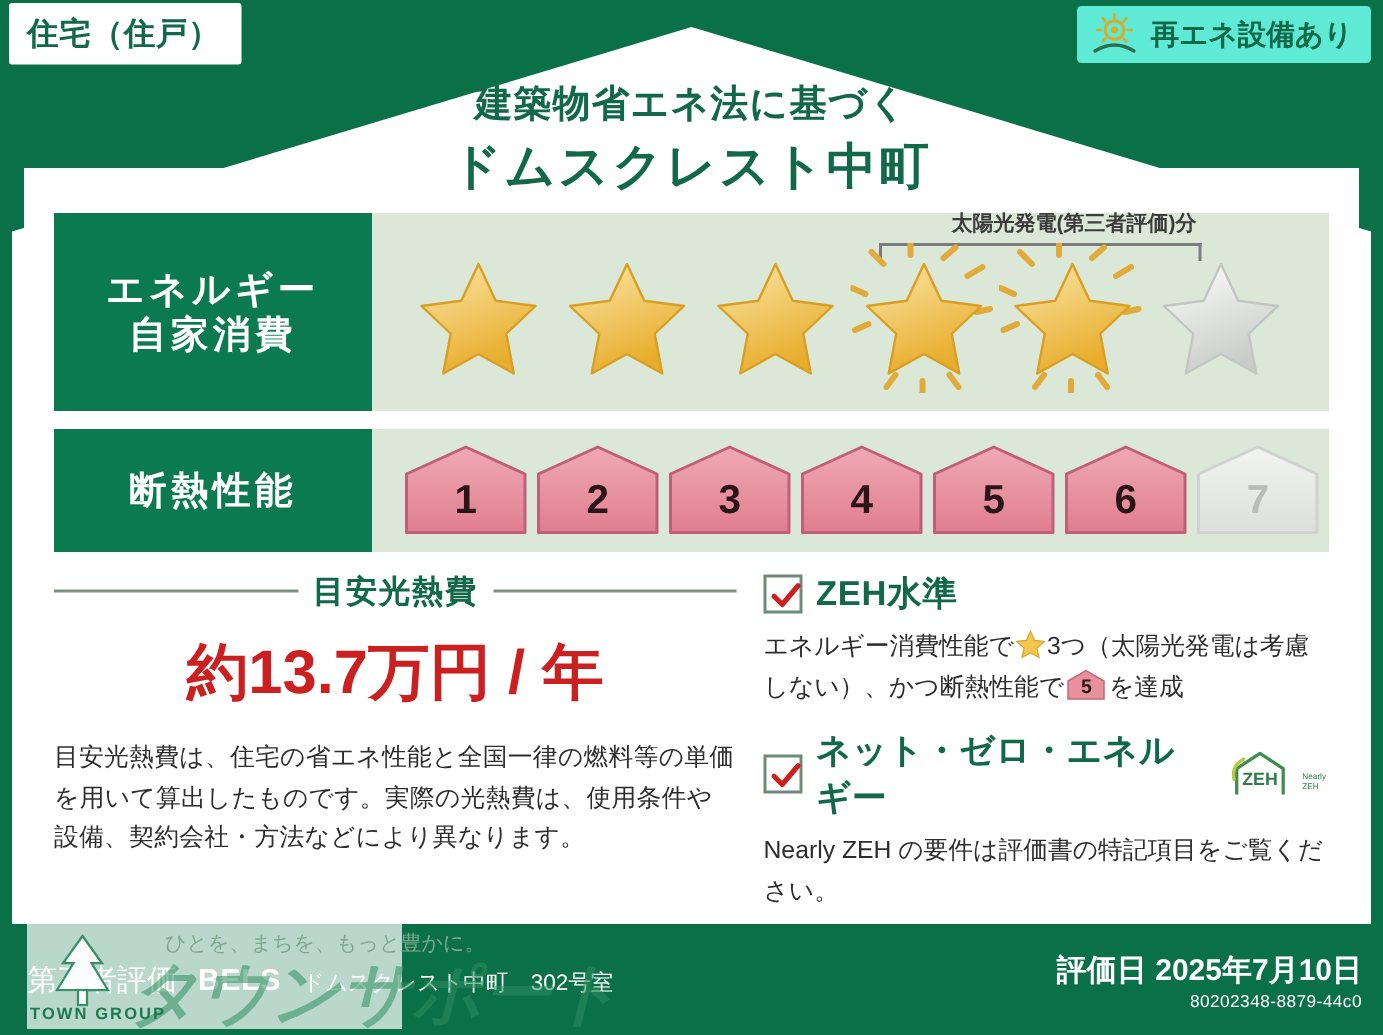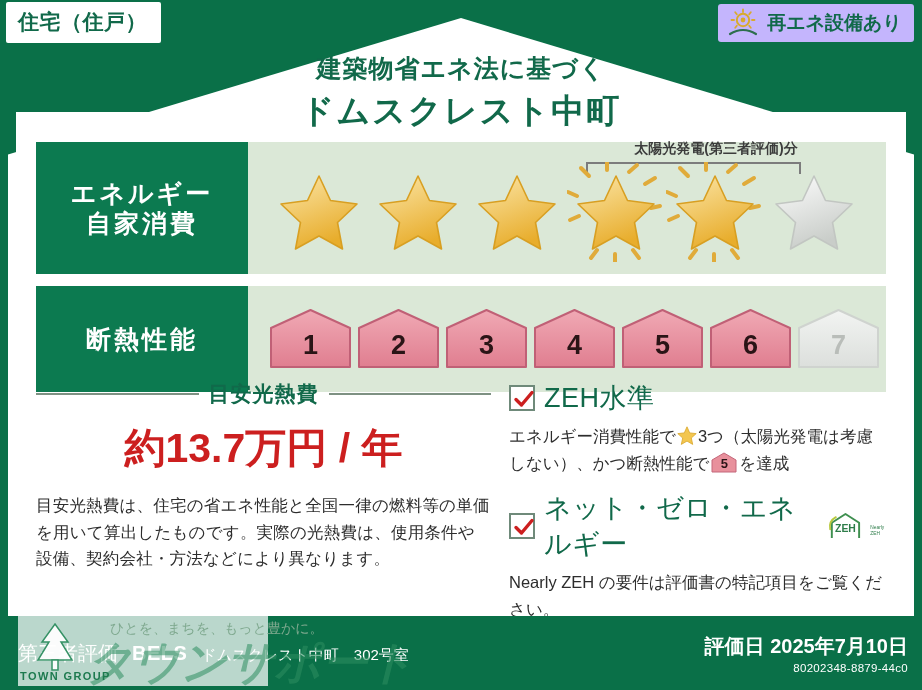--- a/index.html
+++ b/index.html
@@ -27,41 +27,41 @@
 
   .tag-home {
     position: absolute; left: 6px; top: 2px; z-index: 12;
     background: #ffffff; color: #11694a;
     padding: 6px 14px 7px 12px;
     font-size: 21px; font-weight: bold; letter-spacing: .5px;
     border-radius: 2px;
   }
   .tag-solar {
     position: absolute; right: 8px; top: 4px; z-index: 12;
-    background: #c4b5fd; border-radius: 3px;
+    background: #5eead4; border-radius: 3px;
     padding: 4px 12px 4px 8px;
     display: flex; align-items: center; gap: 7px;
     color: #11694a; font-size: 19px; font-weight: bold;
   }
   .sun-ico { width: 34px; height: 30px; display: block; }
 
   .title-wrap {
     position: absolute; left: 0; top: 52px; width: 922px; z-index: 11;
     text-align: center; color: #11694a;
   }
   .title-sub { font-size: 25px; font-weight: bold; letter-spacing: 1px; }
   .title-main { font-size: 33px; font-weight: bold; letter-spacing: 2px; margin-top: 4px; }
 
   
   .perf-row {
     position: absolute; left: 36px; display: flex; align-items: stretch;
     width: 850px;
   }
   #row-energy { top: 142px; height: 132px; }
-  #row-insul  { top: 286px; height: 106px; }
+  #row-insul  { top: 286px; height: 82px; }
 
   .row-label {
     background: #0c7a50; color: #ffffff;
     display: flex; flex-direction: column; align-items: center; justify-content: center;
     font-weight: bold; letter-spacing: 3px; flex: 0 0 212px; line-height: 1.22;
   }
   #row-energy .row-label { font-size: 25px; }
   #row-insul .row-label { font-size: 25px; flex: 0 0 212px; }
   .row-body {
     flex: 1; background: #dbe8d7; position: relative;
@@ -112,21 +112,21 @@
     letter-spacing: .2px;
   }
 
   .zeh-block { margin-bottom: 14px; }
   .zeh-head { display: flex; align-items: center; gap: 9px; }
   .chk {
     width: 26px; height: 26px; border: 2px solid #6f8a7a; background: #fff;
     position: relative; flex: 0 0 26px;
   }
   .chk svg { position: absolute; left: 2px; top: 1px; width: 22px; height: 22px; }
-  .zeh-title { color: #11694a; font-size: 27px; font-weight: normal; letter-spacing: .5px; }
+  .zeh-title { color: #11694a; font-size: 23px; font-weight: bold; letter-spacing: .5px; }
   .zeh-body { margin-top: 7px; color: #2d2d2d; font-size: 16.5px; line-height: 1.62; }
   .mini-star { display: inline-block; vertical-align: -3px; width: 20px; height: 19px; margin: 0 1px; }
   .mini-house { display: inline-block; vertical-align: -4px; width: 26px; height: 21px; margin: 0 2px; position: relative; }
   .mini-house svg { position: absolute; inset: 0; width: 26px; height: 21px; }
   .mini-house span {
     position: absolute; inset: 0; display: flex; align-items: center; justify-content: center;
     font-size: 13px; font-weight: bold; color: #2a1416; padding-top: 3px;
   }
   .zeh-logo { width: 74px; height: 36px; margin-left: 4px; }
 

